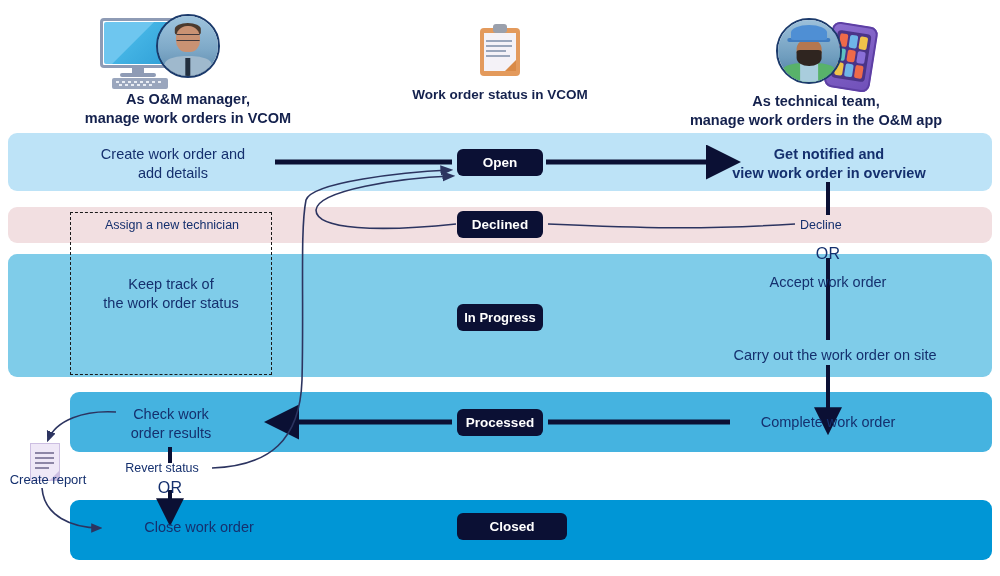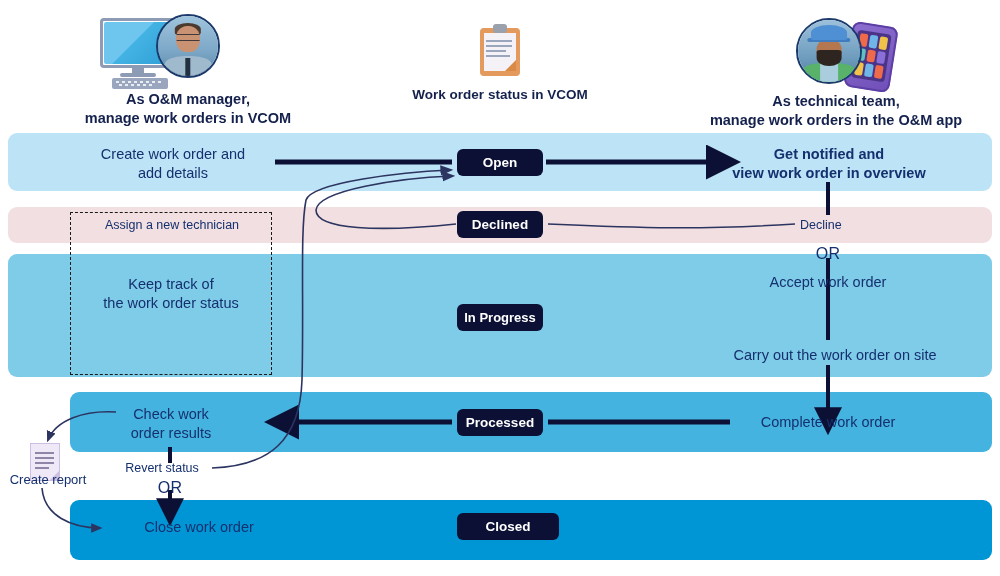--- a/index.html
+++ b/index.html
@@ -150,21 +150,21 @@
       <div class="cb-clip"></div>
       <div class="cb-line" style="top:16px;width:26px;"></div>
       <div class="cb-line" style="top:21px;width:26px;"></div>
       <div class="cb-line" style="top:26px;width:20px;"></div>
       <div class="cb-line" style="top:31px;width:24px;"></div>
       <div class="cb-fold"></div>
     </div>
     <div class="col-title small" style="margin-top:10px;">Work order status in VCOM</div>
   </div>
 
-  <div class="col-head" style="left:680px;top:8px;width:312px;">
+  <div class="col-head" style="left:660px;top:8px;width:312px;">
     <div style="position:relative;height:84px;">
       <div class="phone" style="left:168px;top:16px;">
         <div class="phone-screen">
           <span style="background:#ef6a4a"></span>
             <span style="background:#6fb5e8"></span>
             <span style="background:#f0c24a"></span>
           <span style="background:#5ec2c2"></span>
             <span style="background:#ef6a4a"></span>
             <span style="background:#8a6fd8"></span>
           <span style="background:#f0c24a"></span>
@@ -288,17 +288,17 @@
   </div>
 
   <div class="badge" style="left:457px;top:304px;width:86px;height:27px;font-size:13px;">
     <span>In Progress</span>
   </div>
 
   <div class="badge" style="left:457px;top:409px;width:86px;height:27px;font-size:13.5px;">
     <span>Processed</span>
   </div>
 
-  <div class="badge" style="left:457px;top:513px;width:102px;height:27px;font-size:13.5px;">
+  <div class="badge" style="left:457px;top:513px;width:110px;height:27px;font-size:13.5px;">
     <span>Closed</span>
   </div>
 
 </div>
 
 </body></html>

